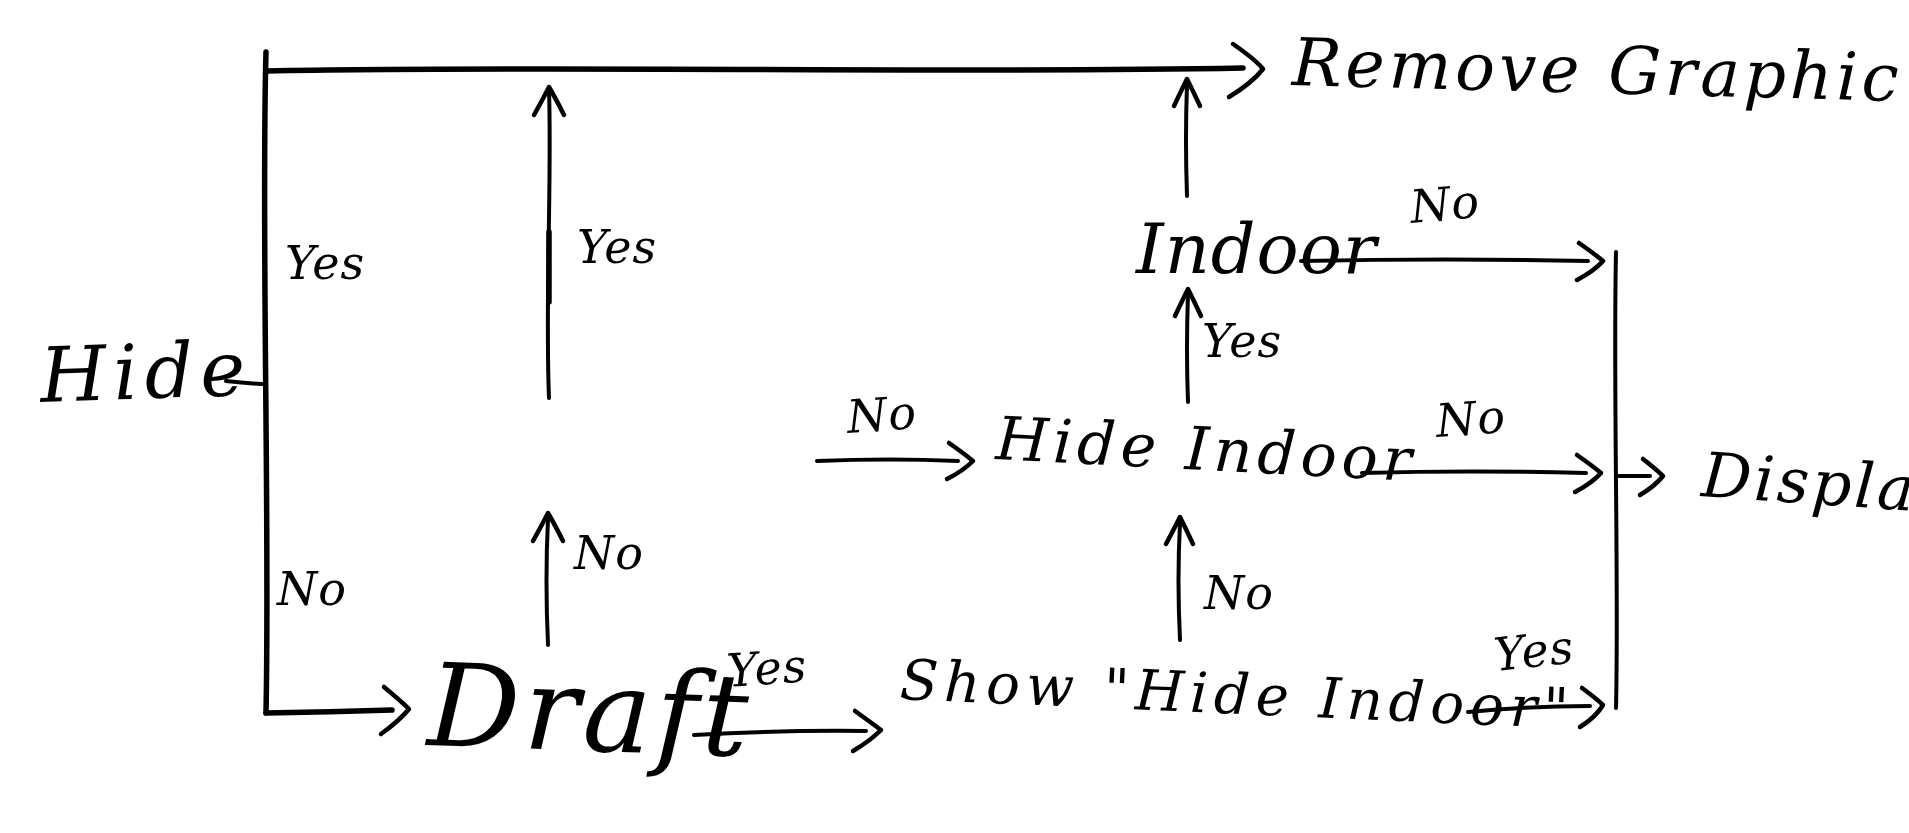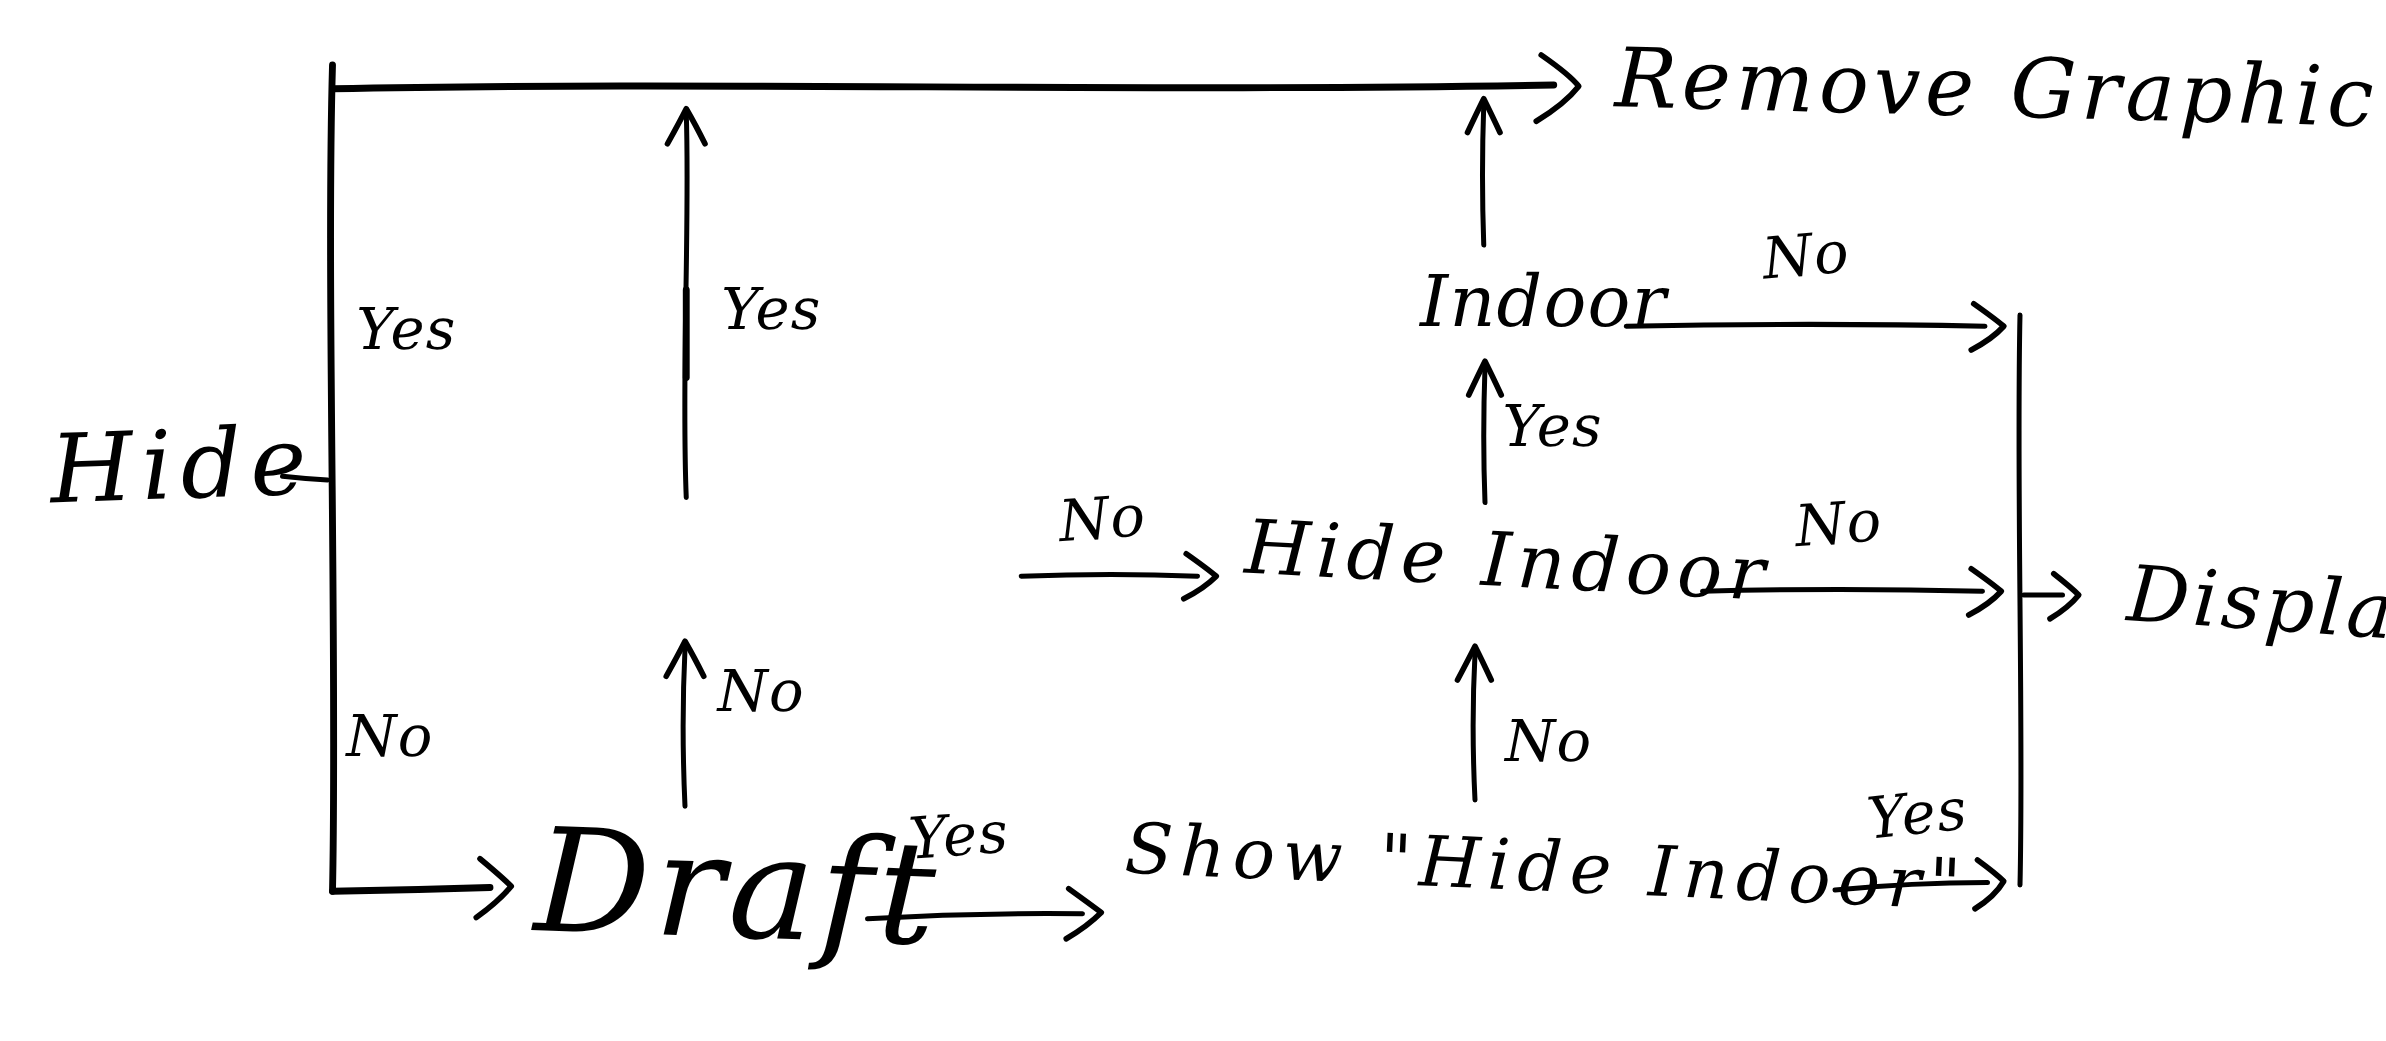--- a/index.html
+++ b/index.html
@@ -25,21 +25,21 @@
     position:absolute;
     color:var(--ink);
     font-style:italic;
     white-space:nowrap;
     line-height:1;
     transform-origin:left center;
     user-select:none;
   }
   .node-lg { font-size:115px; letter-spacing:4px; }
   .node-md { font-size:60px; letter-spacing:3px; }
-  .node-sm { font-size:57px; letter-spacing:1px;font-style:italic; }
+  .node-sm { font-size:70px; letter-spacing:1px;font-style:italic; }
   .lbl { font-size:46px; letter-spacing:1px; }
 </style>
 </head>
 <body>
 
 <div id="canvas">
 
   <svg id="edges" width="1909" height="833" viewBox="0 0 1909 833">
 
     <g>

